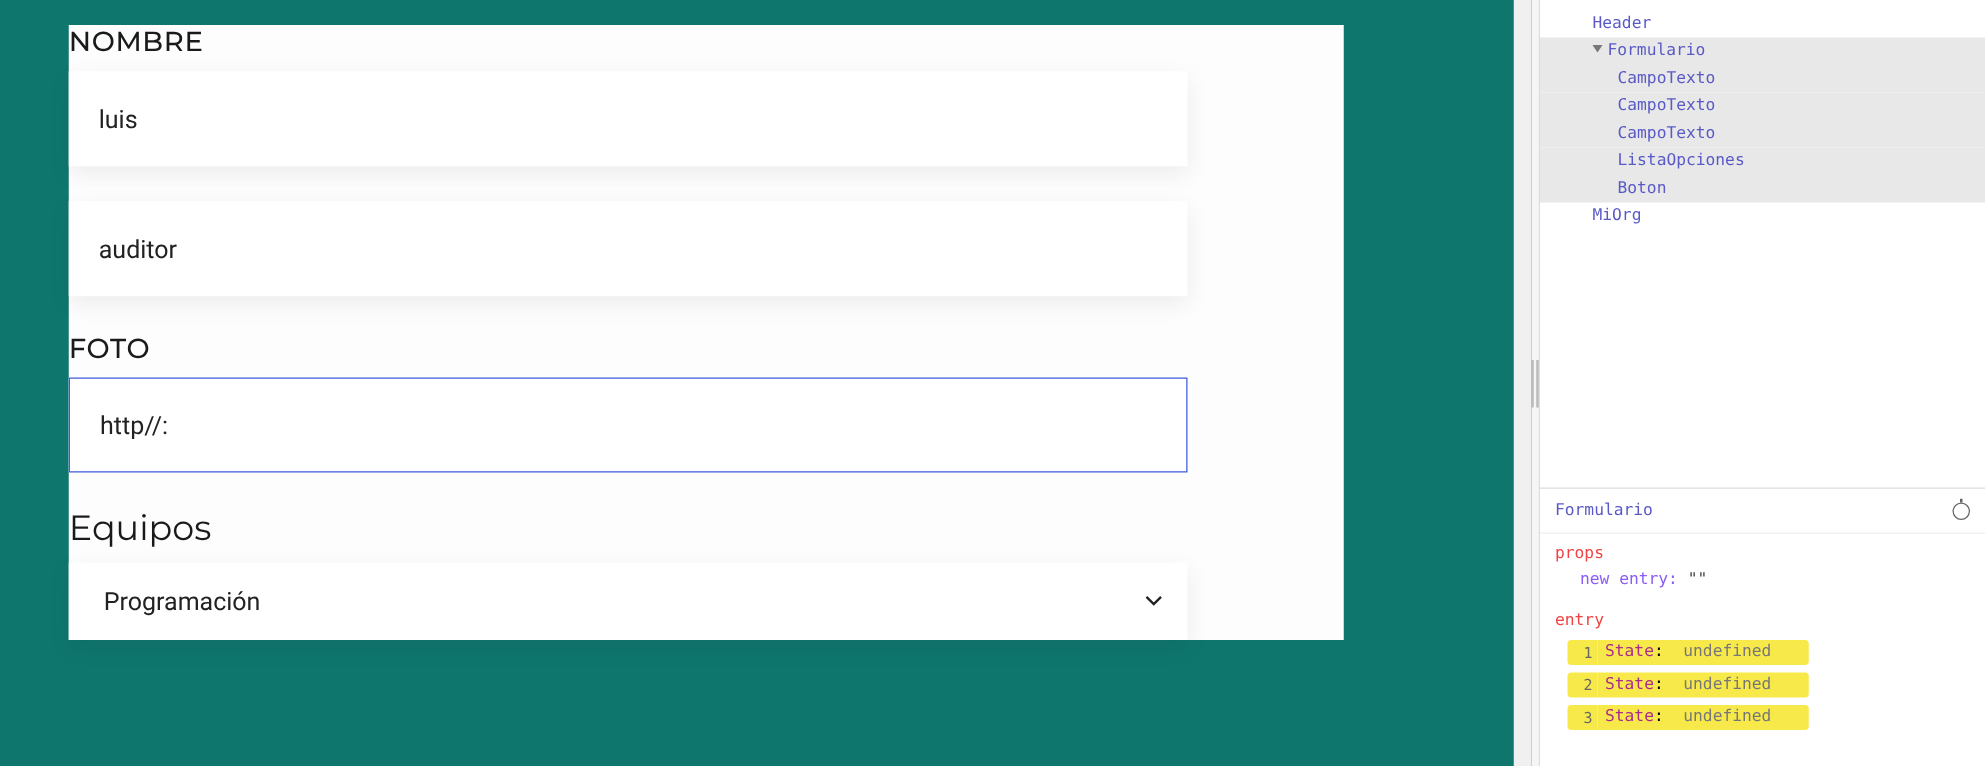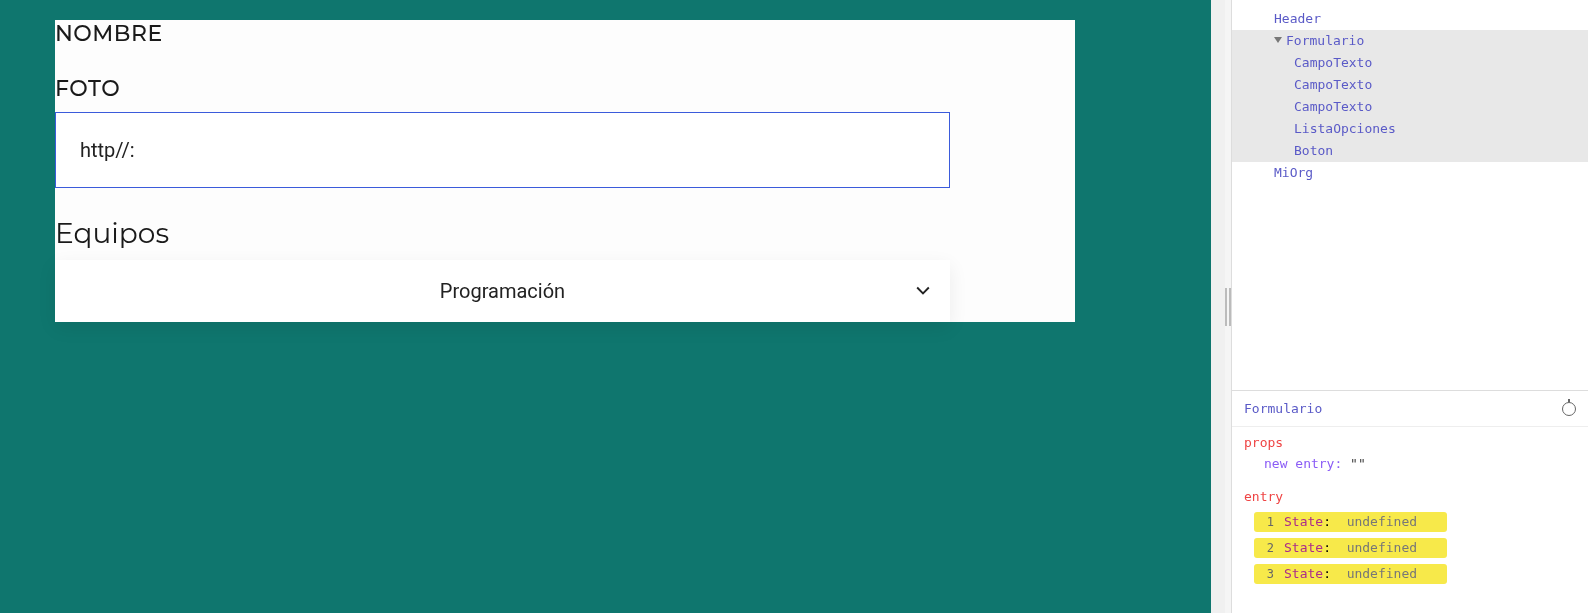--- a/index.html
+++ b/index.html
@@ -70,21 +70,20 @@
       box-shadow: 0 6px 18px rgba(0,0,0,0.07);
       position: relative;
       display: flex;
       align-items: center;
       padding: 0 28px;
     }
     .select-value {
       font-size: 20px;
       color: #222;
       flex: 1;
-      text-align: center;
     }
     .chevron {
       width: 14px;
       height: 14px;
       position: absolute;
       right: 20px;
     }
     .resizer {
       width: 6px;
       background: transparent;
@@ -223,23 +222,25 @@
     }
   </style>
 </head>
 <body>
 
 <div class="main-area">
   <div class="form-container">
 
     <div class="form-field">
       <div class="field-label">NOMBRE</div>
+      <input class="text-input" value="luis" style="">
     </div>
 
     <div class="form-field">
+      <input class="text-input" value="auditor" style="">
     </div>
 
     <div class="form-field">
       <div class="field-label">FOTO</div>
       <input class="text-input focused" value="http//:" style="">
     </div>
 
     <div class="form-field">
       <div class="equipos-label">Equipos</div>
       <div class="select-wrap">

